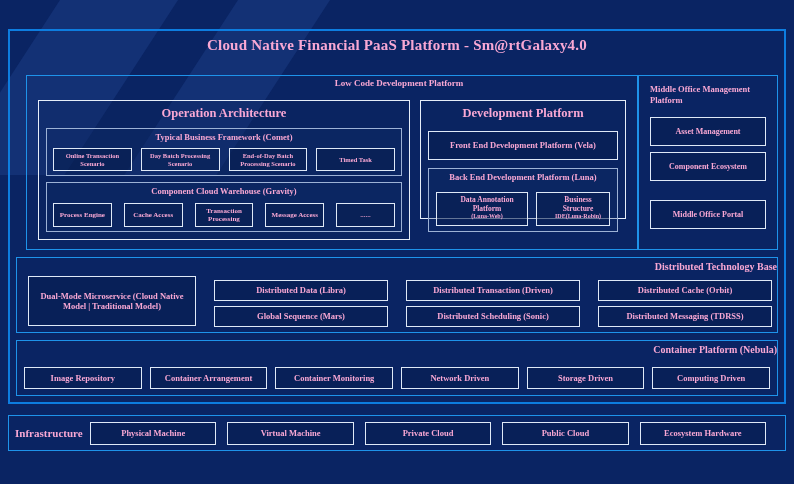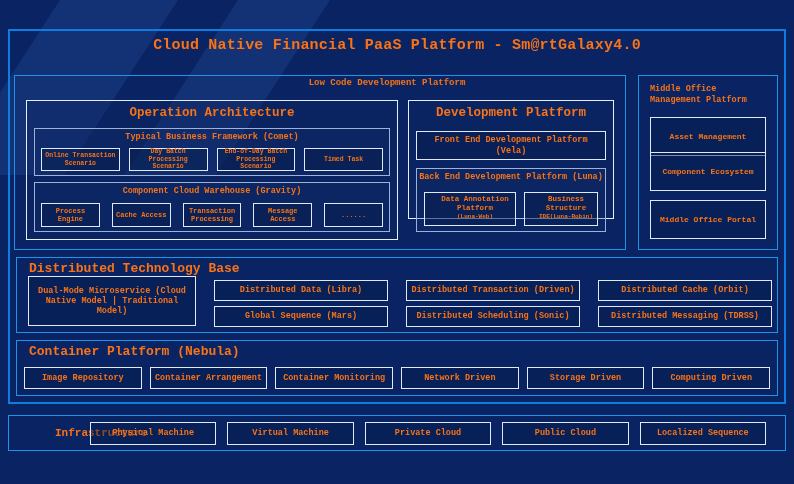--- a/index.html
+++ b/index.html
@@ -1,37 +1,37 @@
 <!DOCTYPE html>
 <html><head>
 <meta charset="utf-8">
 <style>
   html,body{margin:0;padding:0;background:#0a2463;}
   .page{
     position:relative;width:794px;height:484px;overflow:hidden;
     background:#0a2463;
-    font-family:Liberation Mono, monospace;
-    color:#f97316;
+    font-family:Liberation Serif, serif;
+    color:#f9a8d4;
   }
   *{box-sizing:border-box;}
   .band{position:absolute;background:rgba(66,118,210,0.16);transform:skewX(-33deg);transform-origin:top left;}
   #band1{left:60px;top:0;width:118px;height:175px;}
   #band2{left:238px;top:0;width:92px;height:175px;}
 
   .main-frame{position:absolute;left:8px;top:29px;width:778px;height:375px;border:2px solid #0d7de0;}
   .page-title{position:absolute;left:0;right:0;top:6px;text-align:center;font-size:15px;font-weight:bold;letter-spacing:0.2px;}
 
   .sec{position:absolute;border:1px solid #1e93ea;}
-  #sec-lowcode{left:4px;top:44px;width:612px;height:175px;}
+  #sec-lowcode{left:16px;top:44px;width:612px;height:175px;}
   #sec-midoffice{left:628px;top:44px;width:140px;height:175px;}
   #sec-distributed{left:6px;top:226px;width:762px;height:76px;}
   #sec-container{left:6px;top:309px;width:762px;height:56px;}
   #sec-infra{position:absolute;left:8px;top:415px;width:778px;height:36px;border:1px solid #1e93ea;}
 
-  .sec-label{position:absolute;top:3px;left:12px;right:0;text-align:left;font-size:13px;font-weight:bold;}
+  .sec-label{position:absolute;top:3px;left:12px;right:0;text-align:right;font-size:10px;font-weight:bold;}
   .sec-label-float{position:absolute;top:2px;left:372px;transform:translateX(-50%);white-space:nowrap;font-size:9px;font-weight:bold;}
 
   .white-box{position:absolute;border:1px solid #e6eef9;background:rgba(10,34,92,0.25);}
   .group-box{position:absolute;border:1px solid #9db2d6;background:rgba(16,44,104,0.25);}
   .leaf{position:absolute;border:1px solid #dfe9f7;background:rgba(7,28,76,0.45);
         display:flex;align-items:center;justify-content:center;text-align:center;
         font-weight:bold;line-height:1.2;padding:1px 2px;}
   .row{position:absolute;display:flex;}
   .row .leaf{position:relative;flex:1;}
 
@@ -49,32 +49,32 @@
   #devplat{left:393px;top:24px;width:206px;height:119px;}
   #vela{left:7px;top:30px;width:190px;height:29px;font-size:8.5px;}
   #luna{left:7px;top:67px;width:190px;height:64px;}
   .luna-leaf{top:23px;height:34px;flex-direction:column;justify-content:flex-start;padding-top:2px;padding-left:12px;}
   #luna-leaf1{left:7px;width:92px;}
   #luna-leaf2{left:107px;width:74px;}
   .luna-line{font-size:7.5px;font-weight:bold;}
   .luna-line-sm{font-size:6px;font-weight:bold;}
 
   #midoffice-label{position:absolute;left:11px;top:8px;width:120px;font-size:8.5px;font-weight:bold;line-height:1.35;}
-  .mid-leaf{left:11px;width:116px;height:39px;font-size:8px;}
+  .mid-leaf{left:11px;width:116px;height:29px;font-size:8px;}
   #mid-leaf1{top:41px;} #mid-leaf2{top:76px;} #mid-leaf3{top:124px;}
 
   #dualmode{left:11px;top:18px;width:168px;height:50px;font-size:8.5px;padding:2px 8px;}
   #dist-grid{position:absolute;left:197px;top:22px;width:558px;display:grid;
              grid-template-columns:repeat(3,1fr);gap:5px 18px;}
   #dist-grid .leaf{position:relative;height:21px;font-size:8.5px;}
 
   #container-row{left:7px;right:7px;top:26px;height:22px;gap:8px;border-radius:11px;}
   #container-row .leaf{font-size:8.5px;}
 
-  #infra-label{position:absolute;left:6px;top:0;bottom:0;display:flex;align-items:center;font-size:11px;font-weight:bold;margin-left:40px;}
+  #infra-label{position:absolute;left:6px;top:0;bottom:0;display:flex;align-items:center;font-size:11px;font-weight:bold;}
   #infra-row{left:81px;right:19px;top:6px;height:23px;gap:11px;}
   #infra-row .leaf{font-size:8.5px;}
 </style>
 </head>
 <body>
 
 <div class="page">
   <div class="band" id="band1"></div>
   <div class="band" id="band2"></div>
 
@@ -161,16 +161,16 @@
     </div>
   </div>
 
   <div id="sec-infra">
     <div id="infra-label">Infrastructure</div>
     <div class="row" id="infra-row">
       <div class="leaf">Physical Machine</div>
       <div class="leaf">Virtual Machine</div>
       <div class="leaf">Private Cloud</div>
       <div class="leaf">Public Cloud</div>
-      <div class="leaf">Localized Sequence</div>
+      <div class="leaf">Ecosystem Hardware</div>
     </div>
   </div>
 </div>
 
 </body></html>

